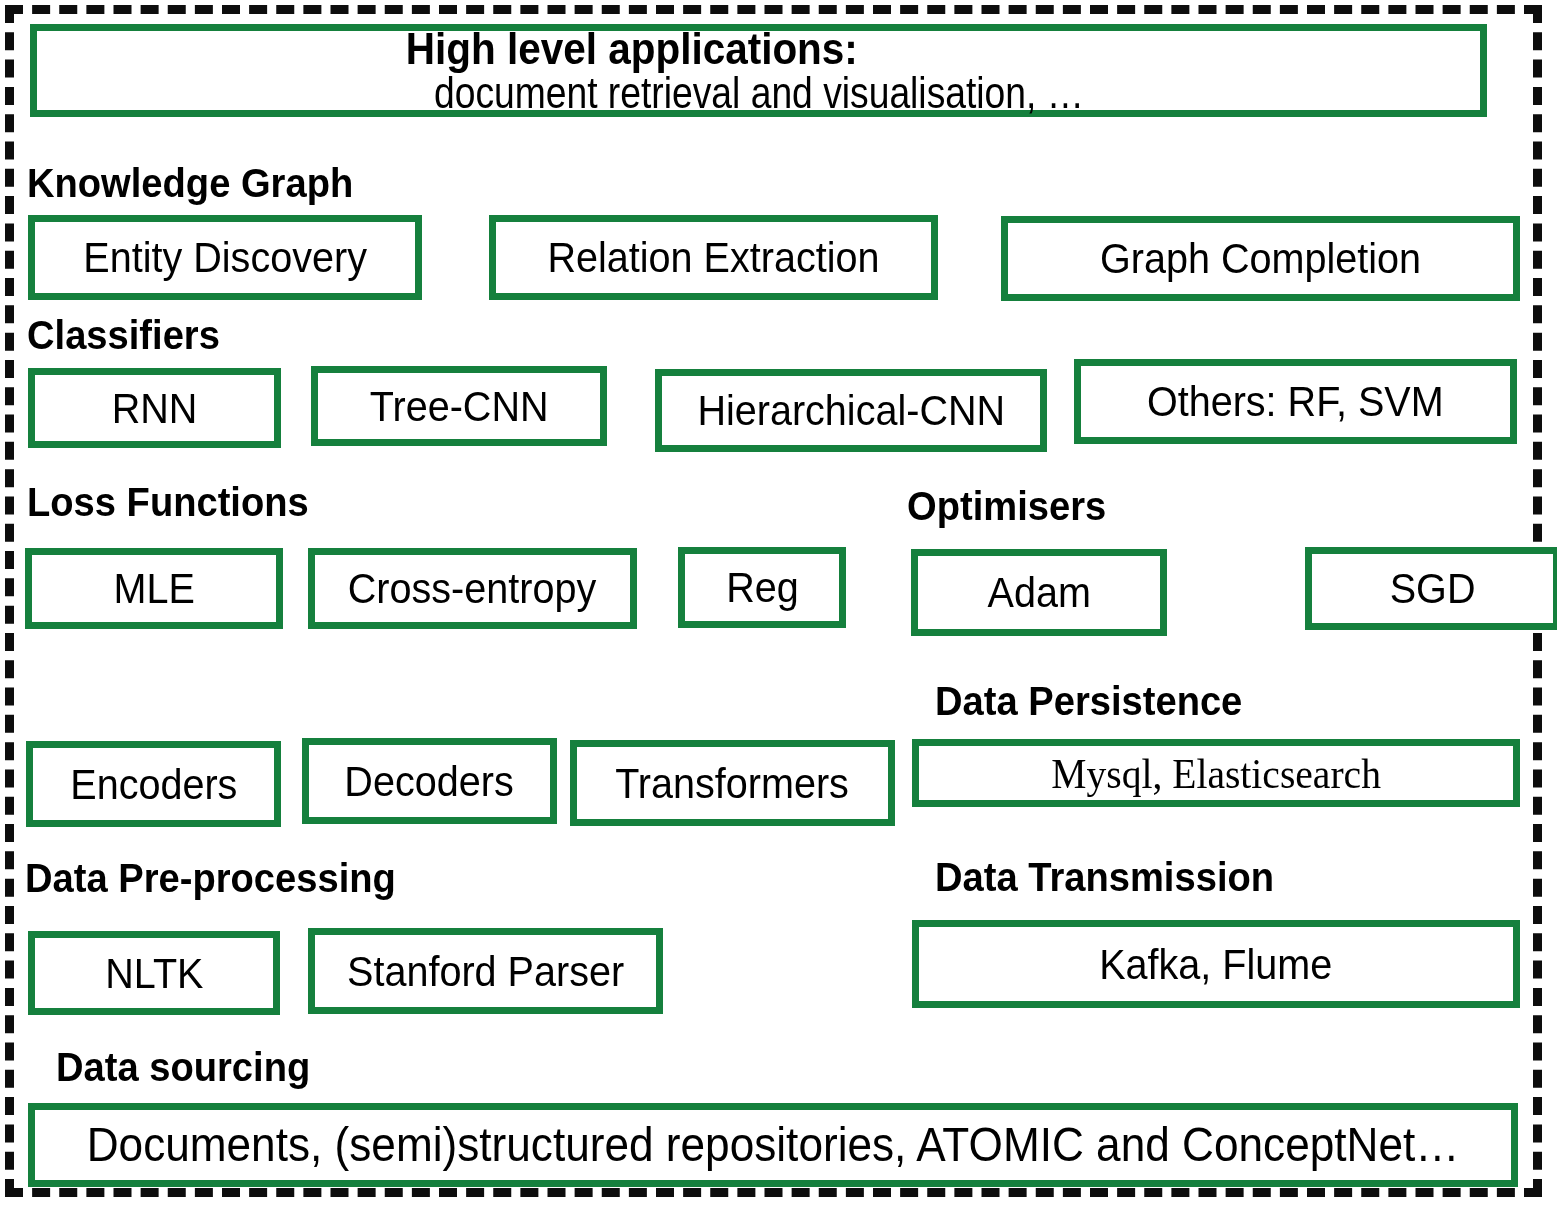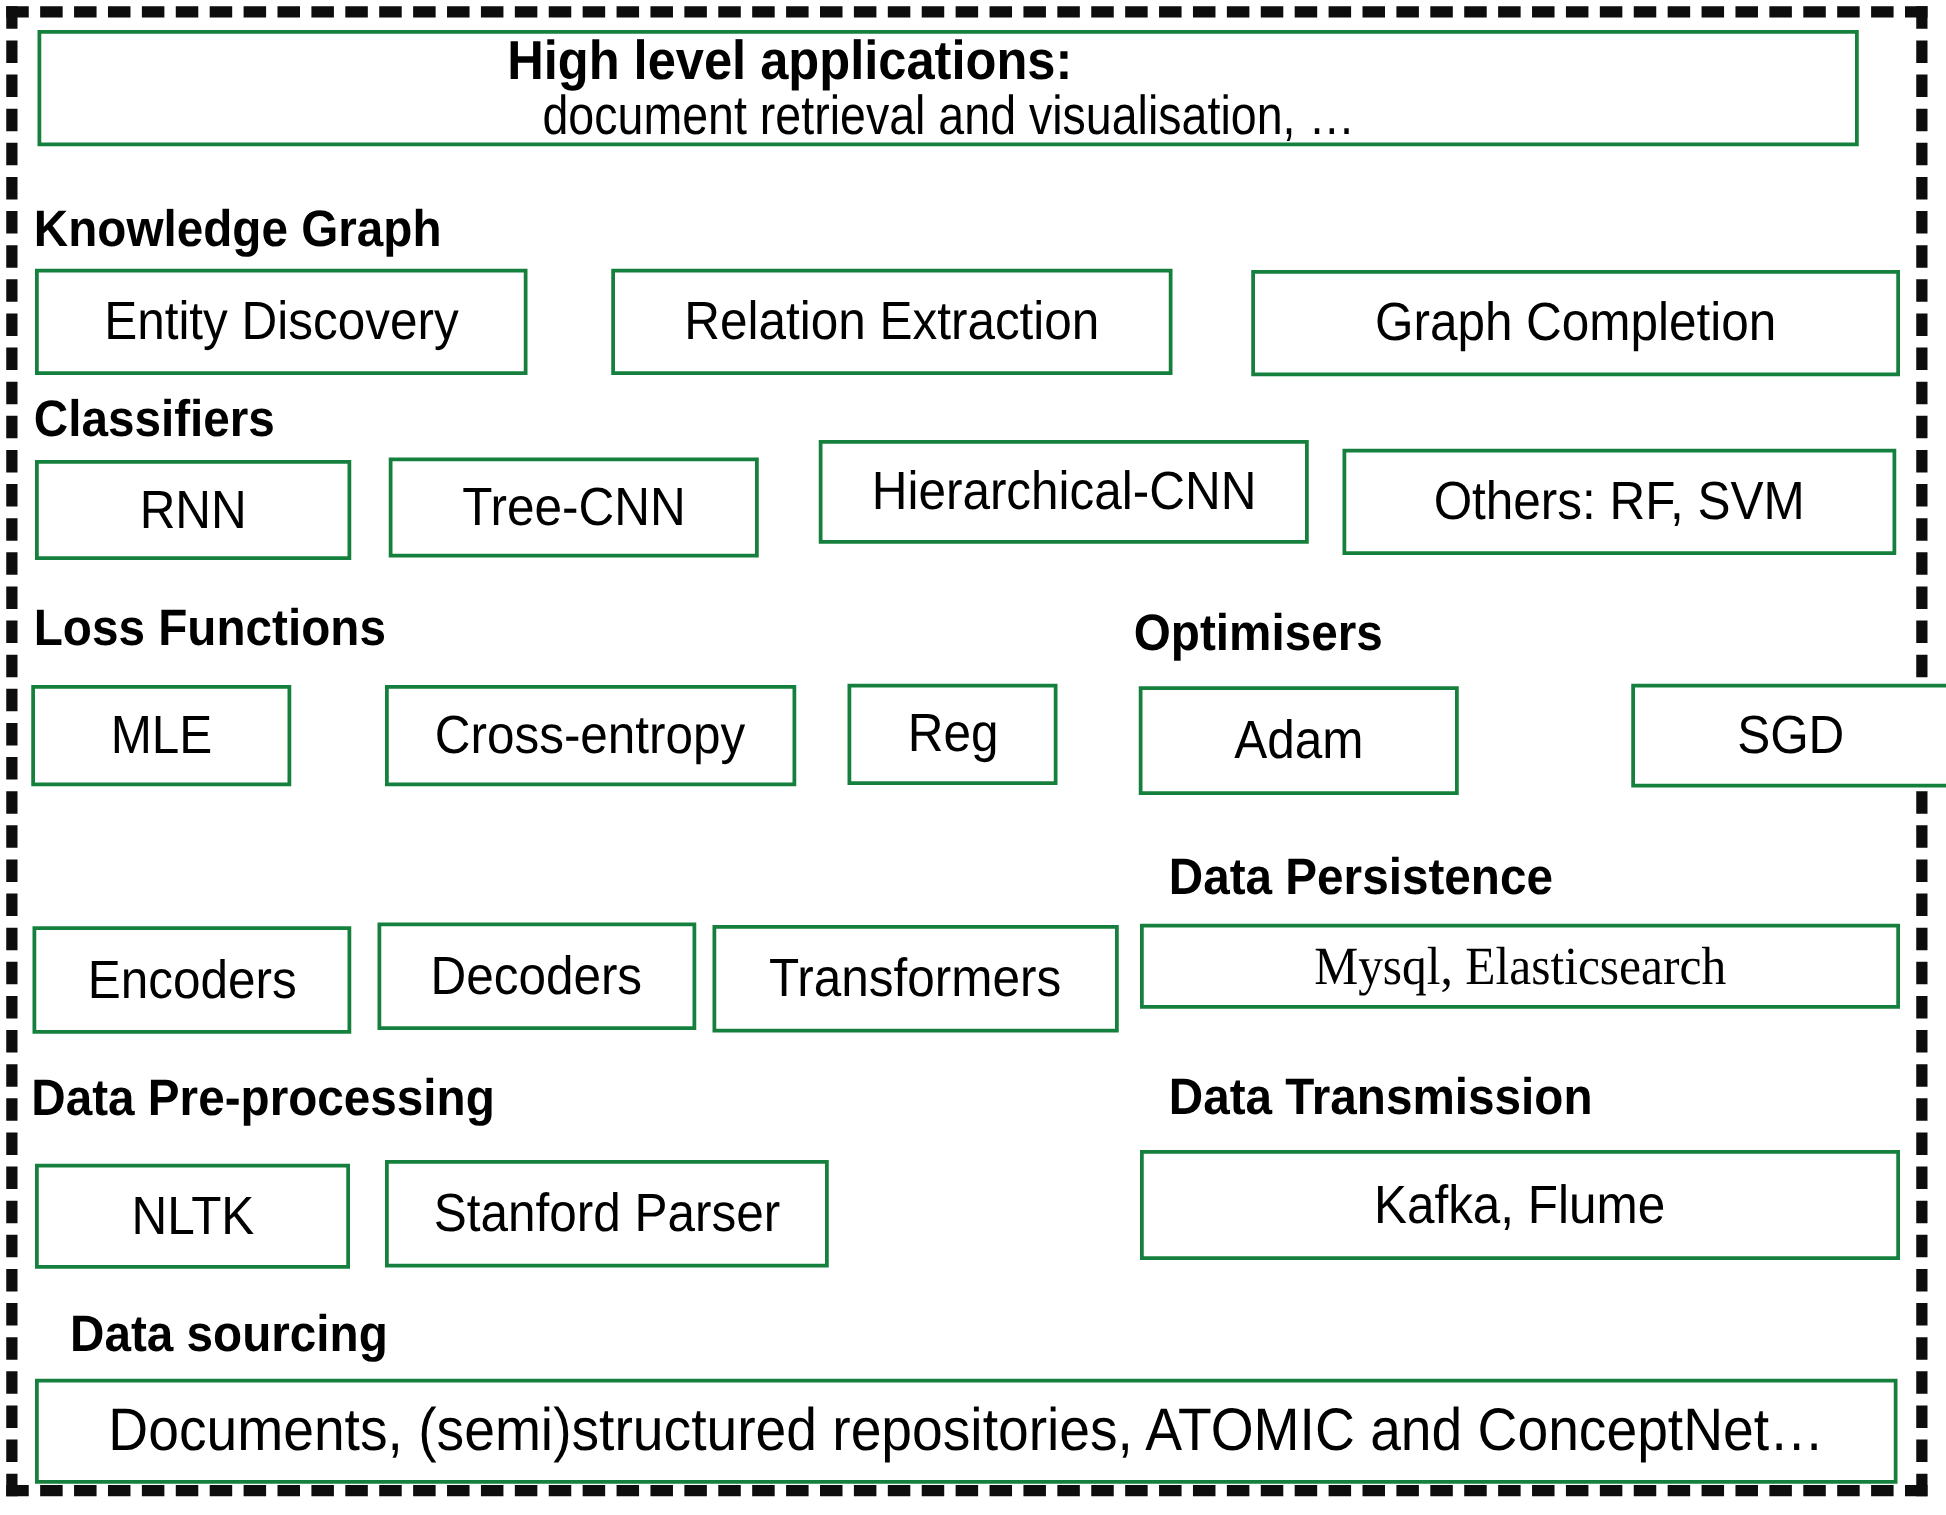--- a/index.html
+++ b/index.html
@@ -25,21 +25,21 @@
     width: 1537px;
     height: 1192px;
     box-sizing: border-box;
     border: 9px dashed #0d0d0d;
     pointer-events: none;
   }
   
   .box {
     position: absolute;
     box-sizing: border-box;
-    border: 3px solid #15803d;
+    border: 7px solid #15803d;
     background: #ffffff;
     display: flex;
     align-items: center;
     justify-content: center;
     color: #000000;
     font-family: "Liberation Sans", sans-serif;
     font-weight: 400;
     line-height: 1.0;
     white-space: nowrap;
   }
@@ -95,31 +95,31 @@
 
   <div class="heading t-head" style="left:27px; top:315px;">
     <span>Classifiers</span>
   </div>
   <div class="box t-item" style="left:28px; top:368px; width:253px; height:80px;">
     <span>RNN</span>
   </div>
   <div class="box t-item" style="left:311px; top:366px; width:296px; height:80px;">
     <span>Tree-CNN</span>
   </div>
-  <div class="box t-item" style="left:655px; top:352px; width:392px; height:83px;">
+  <div class="box t-item" style="left:655px; top:369px; width:392px; height:83px;">
     <span>Hierarchical-CNN</span>
   </div>
   <div class="box t-item" style="left:1074px; top:359px; width:443px; height:85px;">
     <span>Others: RF, SVM</span>
   </div>
 
   <div class="heading t-head" style="left:27px; top:482px;">
     <span>Loss Functions</span>
   </div>
-  <div class="box t-item" style="left:25px; top:548px; width:208px; height:81px;">
+  <div class="box t-item" style="left:25px; top:548px; width:258px; height:81px;">
     <span>MLE</span>
   </div>
   <div class="box t-item" style="left:308px; top:548px; width:329px; height:81px;">
     <span>Cross-entropy</span>
   </div>
   <div class="box t-item" style="left:678px; top:547px; width:168px; height:81px;">
     <span>Reg</span>
   </div>
 
   <div class="heading t-head" style="left:907px; top:486px;">

